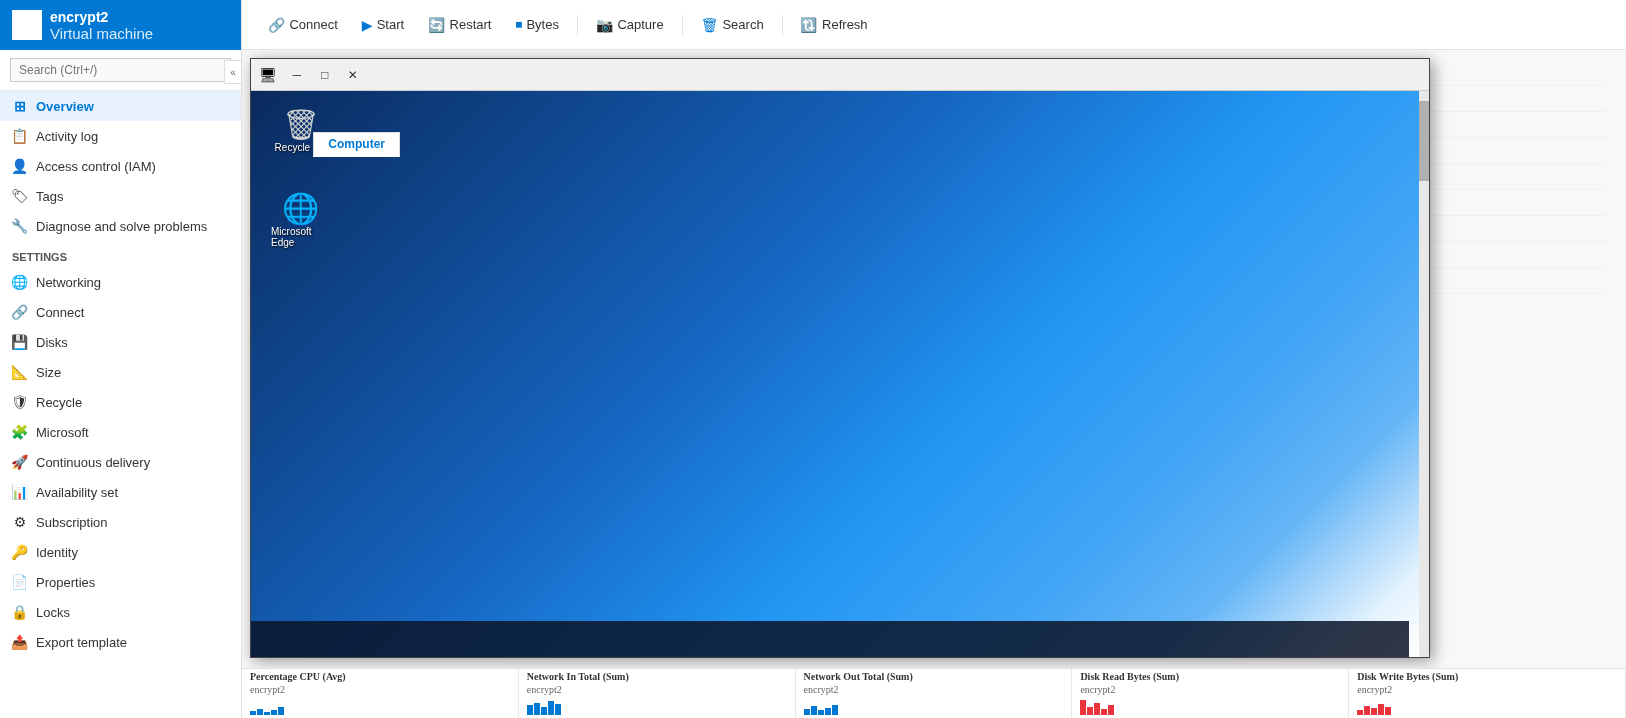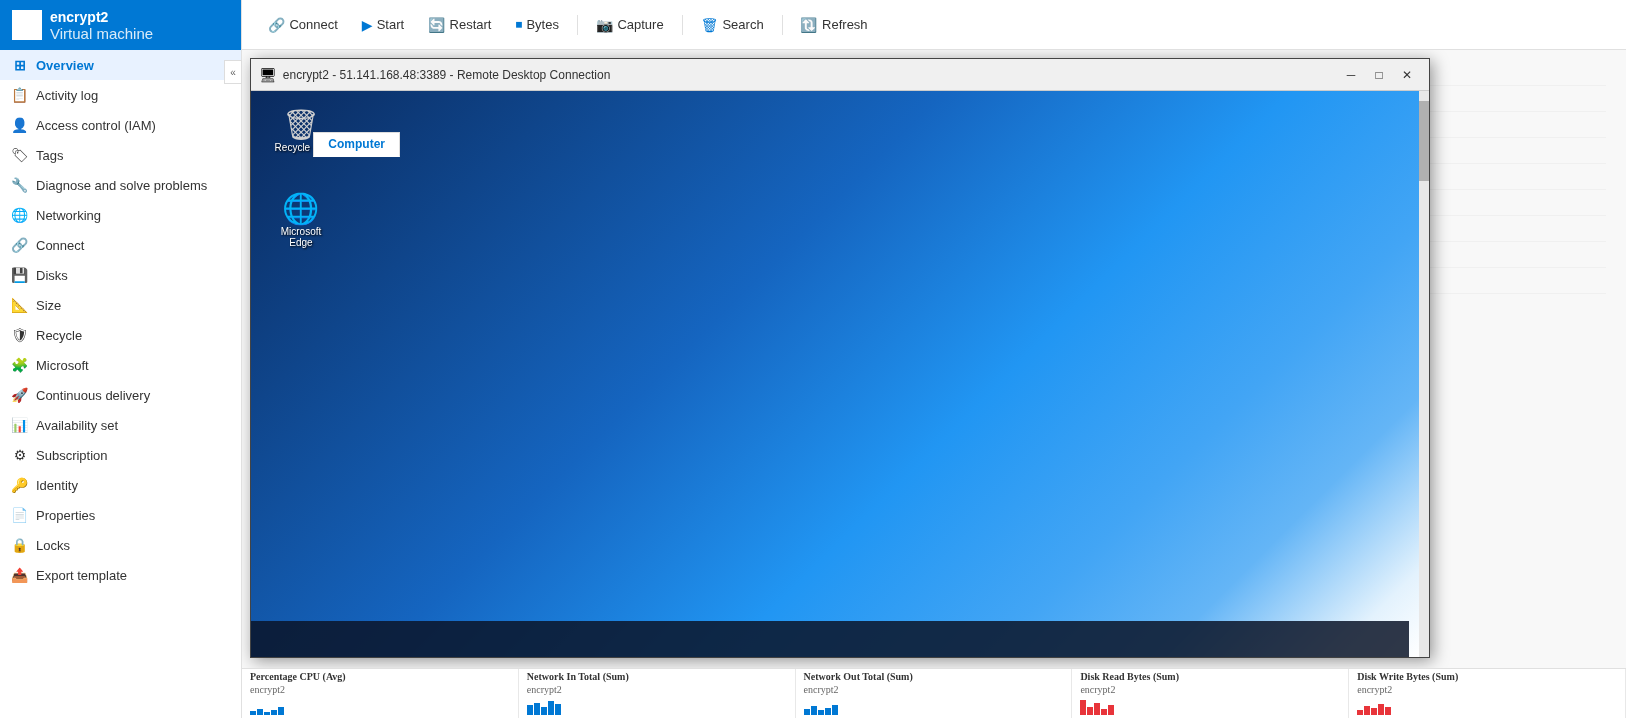--- a/index.html
+++ b/index.html
@@ -403,20 +403,23 @@
 <body>
 
 <div class="sidebar">
   <div class="sidebar-header">
     <div class="sidebar-header-icon">🖥</div>
     <div class="sidebar-header-text">
       <div class="sidebar-header-title">encrypt2</div>
       <div class="sidebar-header-subtitle">Virtual machine</div>
     </div>
   </div>
+  <div class="sidebar-search">
+    <input type="text" placeholder="Search (Ctrl+/)" style="">
+  </div>
   <div class="sidebar-nav">
     <div class="sidebar-item active">
       <span class="sidebar-item-icon">⊞</span>
       <span>Overview</span>
     </div>
     <div class="sidebar-item">
       <span class="sidebar-item-icon">📋</span>
       <span>Activity log</span>
     </div>
     <div class="sidebar-item">
@@ -425,20 +428,21 @@
     </div>
     <div class="sidebar-item">
       <span class="sidebar-item-icon">🏷</span>
       <span>Tags</span>
     </div>
     <div class="sidebar-item">
       <span class="sidebar-item-icon">🔧</span>
       <span>Diagnose and solve problems</span>
     </div>
 
+    <div class="sidebar-section-label">Settings</div>
 
     <div class="sidebar-item">
       <span class="sidebar-item-icon">🌐</span>
       <span>Networking</span>
     </div>
     <div class="sidebar-item">
       <span class="sidebar-item-icon">🔗</span>
       <span>Connect</span>
     </div>
     <div class="sidebar-item">
@@ -562,29 +566,28 @@
     <div class="rdp-window">
 
       <div class="rdp-desktop">
 
         <div class="rdp-desktop-icon">
           <div style="font-size:30px; color:#d0d0d0;">🗑</div>
           <div style="font-size:10px; color:#fff; text-shadow:1px 1px 2px #000; text-align:center;">Recycle Bin</div>
         </div>
         <div class="rdp-desktop-icon-2">
           <div style="font-size:30px;">🌐</div>
-          <div style="font-size:10px; color:#fff; text-shadow:1px 1px 2px #000; text-align:center;">Microsoft Edge</div>
+          <div style="font-size:10px; color:#fff; text-shadow:1px 1px 2px #000; text-align:left;">Microsoft Edge</div>
         </div>
 
         <div class="rdp-taskbar"></div>
       </div>
 
       <div class="rdp-titlebar">
         <span class="rdp-titlebar-icon">🖥</span>
-        <span class="rdp-title">encrypt2 - 51.141.168.48:3389 - Remote Desktop Connection</span>
         <div class="rdp-window-btns">
           <button class="rdp-win-btn">─</button>
           <button class="rdp-win-btn">□</button>
           <button class="rdp-win-btn close">✕</button>
         </div>
       </div>
 
       <div class="rdp-scrollbar">
         <div class="rdp-scroll-thumb"></div>
       </div>

